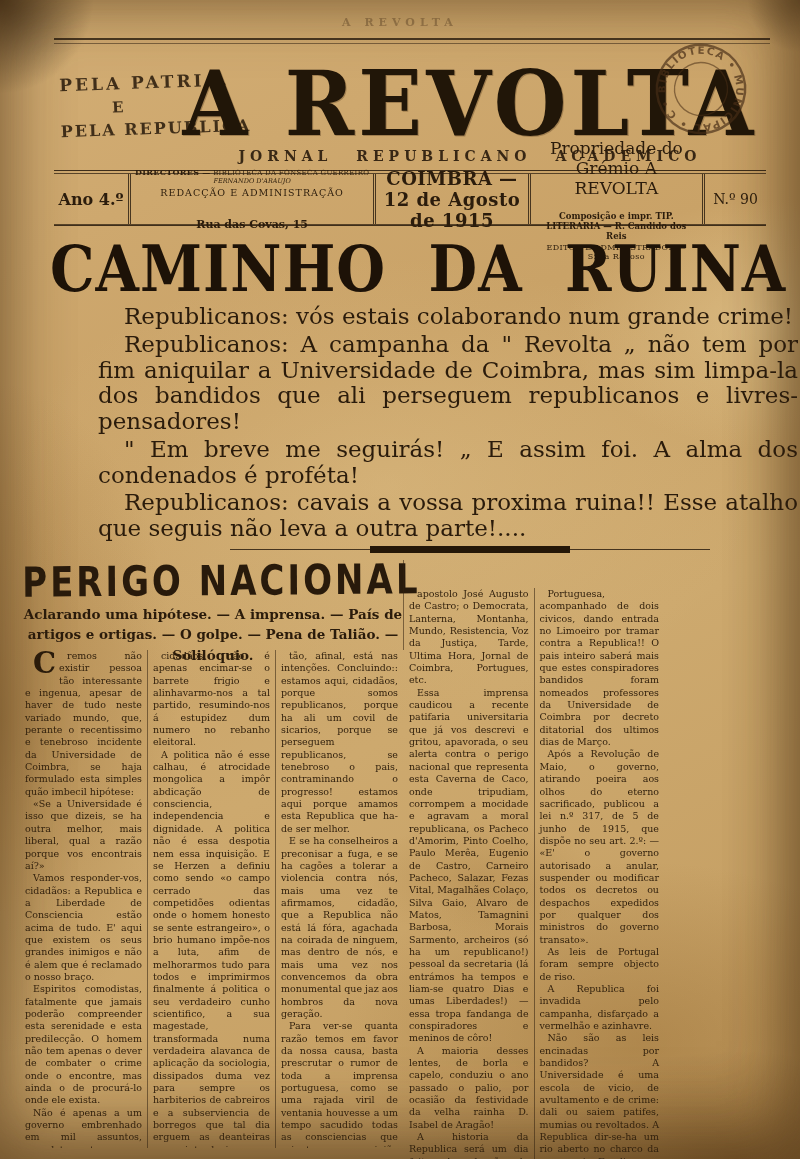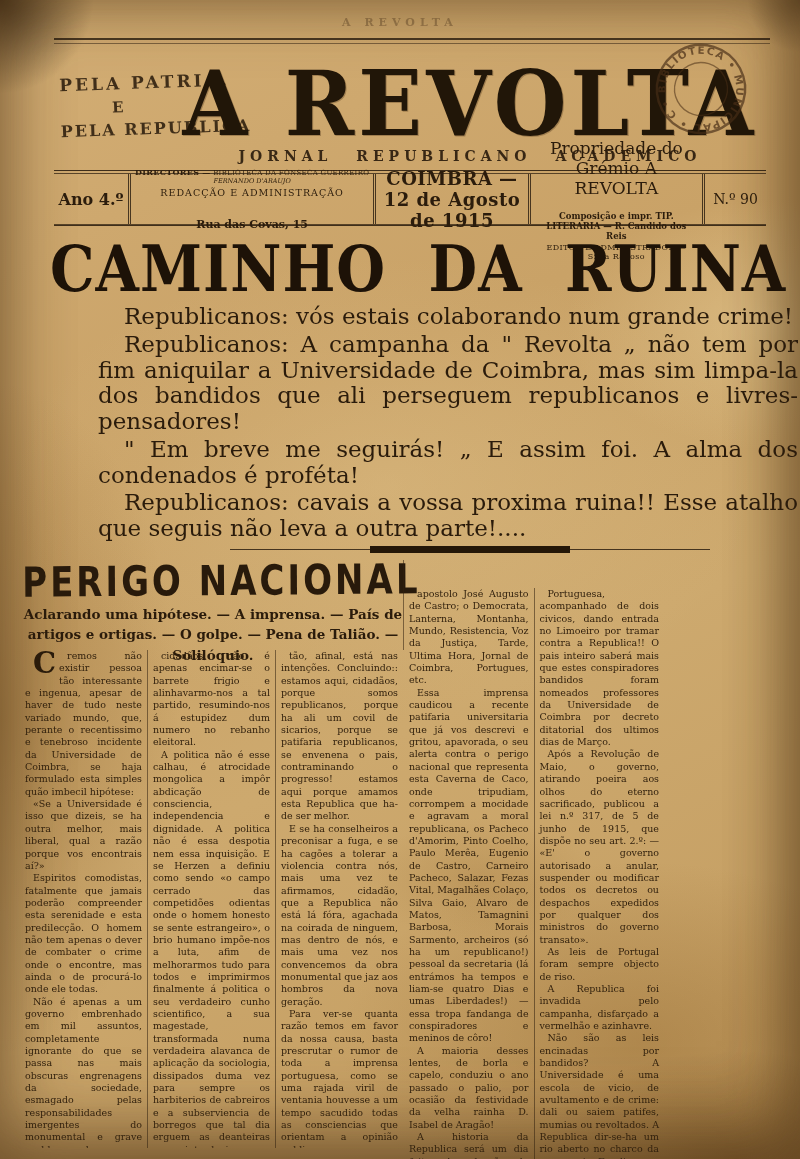--- a/index.html
+++ b/index.html
@@ -236,31 +236,32 @@
   </div>
 
   <div class="sec-headline">PERIGO NACIONAL</div>
   <div class="sec-subhead">Aclarando uma hipótese. — A imprensa. — País de artigos e ortigas. — O golpe. — Pena de Talião. — Solilóquio.</div>
   <div class="rule-v-ext"></div>
 
   <div class="cols-left">
     <div class="col">
       <p><span class="dropcap">C</span><span>remos não existir pessoa tão interessante e ingenua, apesar de haver de tudo neste variado mundo, que, perante o recentissimo e tenebroso incidente da Universidade de Coimbra, se haja formulado esta simples quão imbecil hipótese:</span></p>
       <p>«Se a Universidade é isso que dizeis, se ha outra melhor, mais liberal, qual a razão porque vos encontrais aí?»</p>
-      <p>Espiritos comodistas, fatalmente que jamais poderão compreender esta serenidade e esta predilecção. O homem não tem apenas o dever de combater o crime onde o encontre, mas ainda o de procurá-lo onde ele todas.</p>
+      <p>Vamos responder-vos, cidadãos: a Republica e a Liberdade de Consciencia estão acima de tudo. E' aqui que existem os seus grandes inimigos e não é alem que é reclamado o nosso braço.</p>
+      <p>Espiritos comodistas, fatalmente que jamais poderão compreender esta serenidade e esta predilecção. O homem não tem apenas o dever de combater o crime onde o encontre, mas ainda o de procurá-lo onde ele exista.</p>
       <p>Não é apenas a um governo embrenhado em mil assuntos, completamente ignorante do que se passa nas mais obscuras engrenagens da sociedade, esmagado pelas responsabilidades imergentes do monumental e grave problema da guerra, que compete vigiar pela segurança das Instituições e pela salvaguarda dos mais sagrados direitos de liberdade.</p>
 
     </div>
     <div class="col">
       <p>cidadãos, não é apenas encimar-se o barrete frigio e alinhavarmo-nos a tal partido, resumindo-nos á estupidez dum numero no rebanho eleitoral.</p>
       <p>A politica não é esse calhau, é atrocidade mongolica a impôr abdicação de consciencia, independencia e dignidade. A politica não é essa despotia nem essa inquisição. E se Herzen a definiu como sendo «o campo cerrado das competidões odientas onde o homem honesto se sente estrangeiro», o brio humano impõe-nos a luta, afim de melhorarmos tudo para todos e imprimirmos finalmente á politica o seu verdadeiro cunho scientifico, a sua magestade, transformada numa verdadeira alavanca de aplicação da sociologia, dissipados duma vez para sempre os harbiterios de cabreiros e a subserviencia de borregos que tal dia erguem as deanteiras para introduzir numa urna um papelinho branco que lhe deu o Sr. Conde padre.</p>
 
     </div>
     <div class="col">
-      <p>tão, afinal, está nas intenções. Concluindo:: estamos aqui, cidadãos, porque somos republicanos, porque ha ali um covil de sicarios, porque se patifaria republicanos, se envenena o pais, contraminando o progresso! estamos aqui porque amamos esta Republica que ha-de ser melhor.</p>
+      <p>tão, afinal, está nas intenções. Concluindo:: estamos aqui, cidadãos, porque somos republicanos, porque ha ali um covil de sicarios, porque se perseguem republicanos, se tenebroso o pais, contraminando o progresso! estamos aqui porque amamos esta Republica que ha-de ser melhor.</p>
       <p>E se ha conselheiros a preconisar a fuga, e se ha cagões a tolerar a violencia contra nós, mais uma vez te afirmamos, cidadão, que a Republica não está lá fóra, agachada na coirada de ninguem, mas dentro de nós, e mais uma vez nos convencemos da obra monumental que jaz aos hombros da nova geração.</p>
       <p>Para ver-se quanta razão temos em favor da nossa causa, basta prescrutar o rumor de toda a imprensa portuguesa, como se uma rajada viril de ventania houvesse a um tempo sacudido todas as consciencias que orientam a opinião publica.</p>
 
     </div>
   </div>
 
   <div class="cols-right">
     <div class="col">
       <p>apostolo José Augusto de Castro; o Democrata, Lanterna, Montanha, Mundo, Resistencia, Voz da Justiça, Tarde, Ultima Hora, Jornal de Coimbra, Portugues, etc.</p>
       <p>Essa imprensa caudicou a recente patifaria universitaria que já vos descrevi e gritou, apavorada, o seu alerta contra o perigo nacional que representa esta Caverna de Caco, onde tripudiam, corrompem a mocidade e agravam a moral republicana, os Pacheco d'Amorim, Pinto Coelho, Paulo Merêa, Eugenio de Castro, Carneiro Pacheco, Salazar, Fezas Vital, Magalhães Colaço, Silva Gaio, Alvaro de Matos, Tamagnini Barbosa, Morais Sarmento, archeiros (só ha um republicano!) pessoal da secretaria (lá entrámos ha tempos e liam-se quatro Dias e umas Liberdades!) — essa tropa fandanga de conspiradores e meninos de côro!</p>

